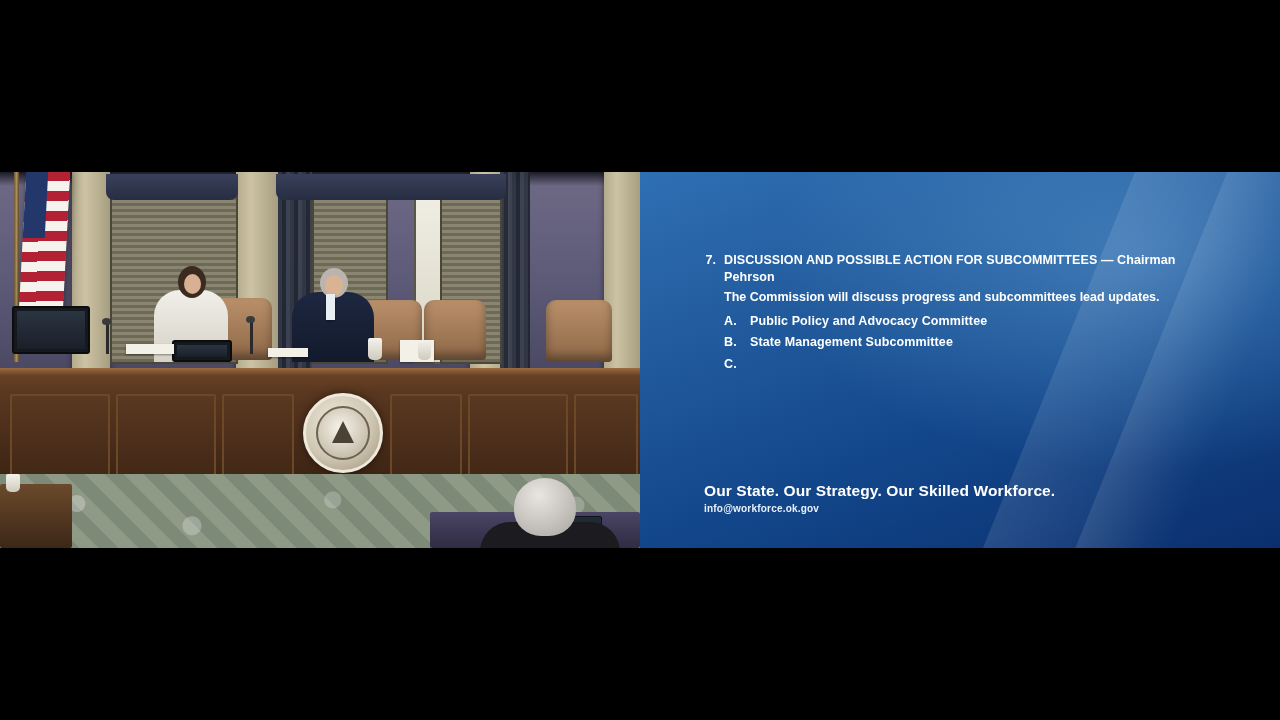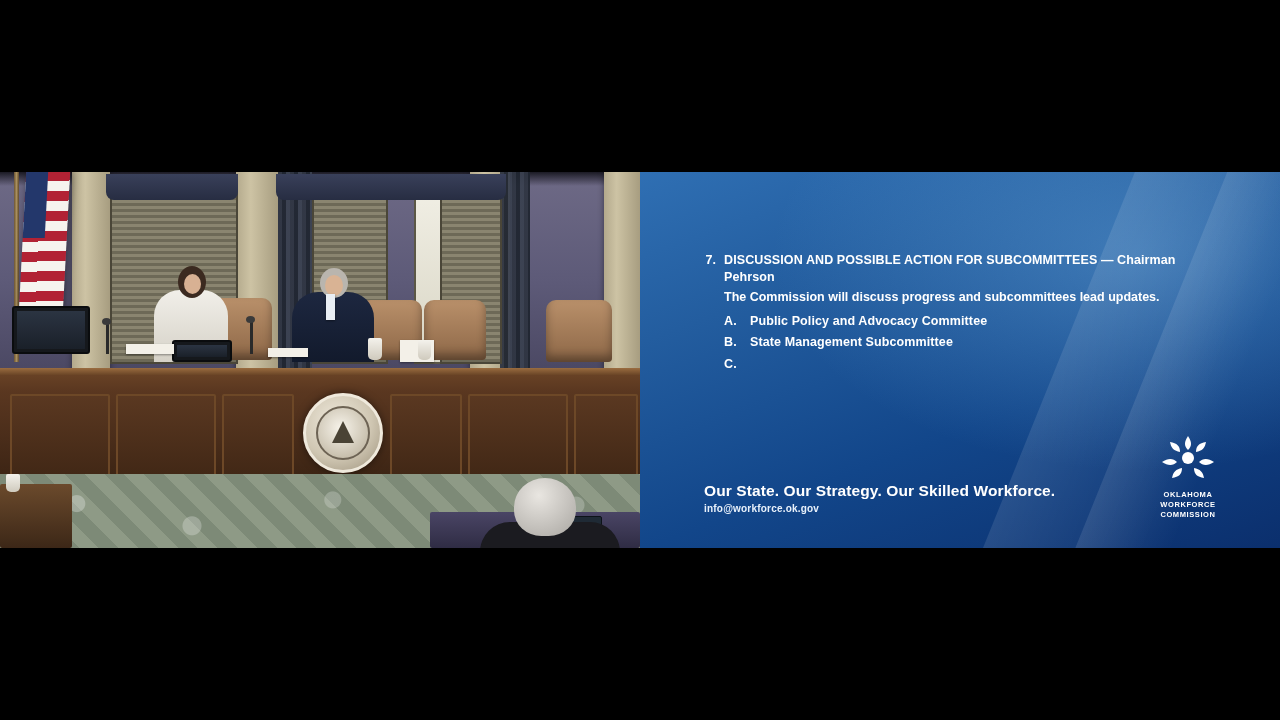--- a/index.html
+++ b/index.html
@@ -474,35 +474,16 @@
             <span class="sub-letter">C.</span>
           </div>
         </div>
       </div>
 
       <div class="slide-footer">
         <div class="tagline">Our State. Our Strategy. Our Skilled Workforce.</div>
         <div class="footer-email">info@workforce.ok.gov</div>
       </div>
 
-      <div class="brand">
-        <div class="brand-mark">
-          <svg viewBox="0 0 64 52" width="64" height="52" aria-hidden="true">
-            <g fill="#ffffff">
-              <circle cx="32" cy="26" r="6"></circle>
-              <path d="M32 4 C36 10 36 14 32 18 C28 14 28 10 32 4 Z"></path>
-              <path d="M14 10 C21 11 24 14 24 20 C18 19 15 16 14 10 Z"></path>
-              <path d="M50 10 C49 16 46 19 40 20 C40 14 43 11 50 10 Z"></path>
-              <path d="M6 30 C12 26 17 26 21 30 C17 34 12 34 6 30 Z"></path>
-              <path d="M58 30 C52 34 47 34 43 30 C47 26 52 26 58 30 Z"></path>
-              <path d="M16 46 C17 40 20 37 26 36 C26 42 23 45 16 46 Z"></path>
-              <path d="M48 46 C41 45 38 42 38 36 C44 37 47 40 48 46 Z"></path>
-            </g>
-          </svg>
-        </div>
-        <div class="brand-text">OKLAHOMA</div>
-        <div class="brand-text">WORKFORCE</div>
-        <div class="brand-text">COMMISSION</div>
-      </div>
     </div>
 
   </div>
 </div>
 
 </body></html>

